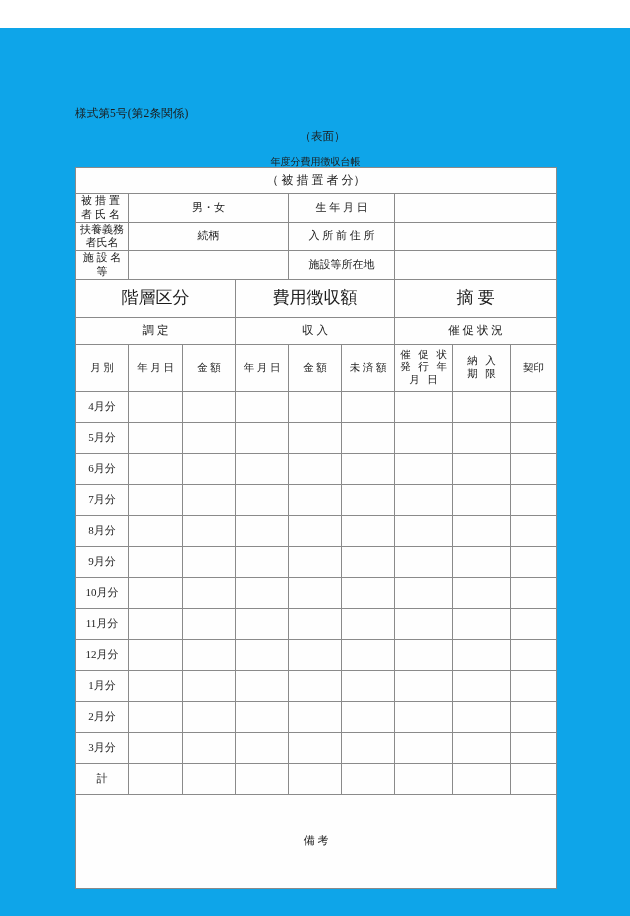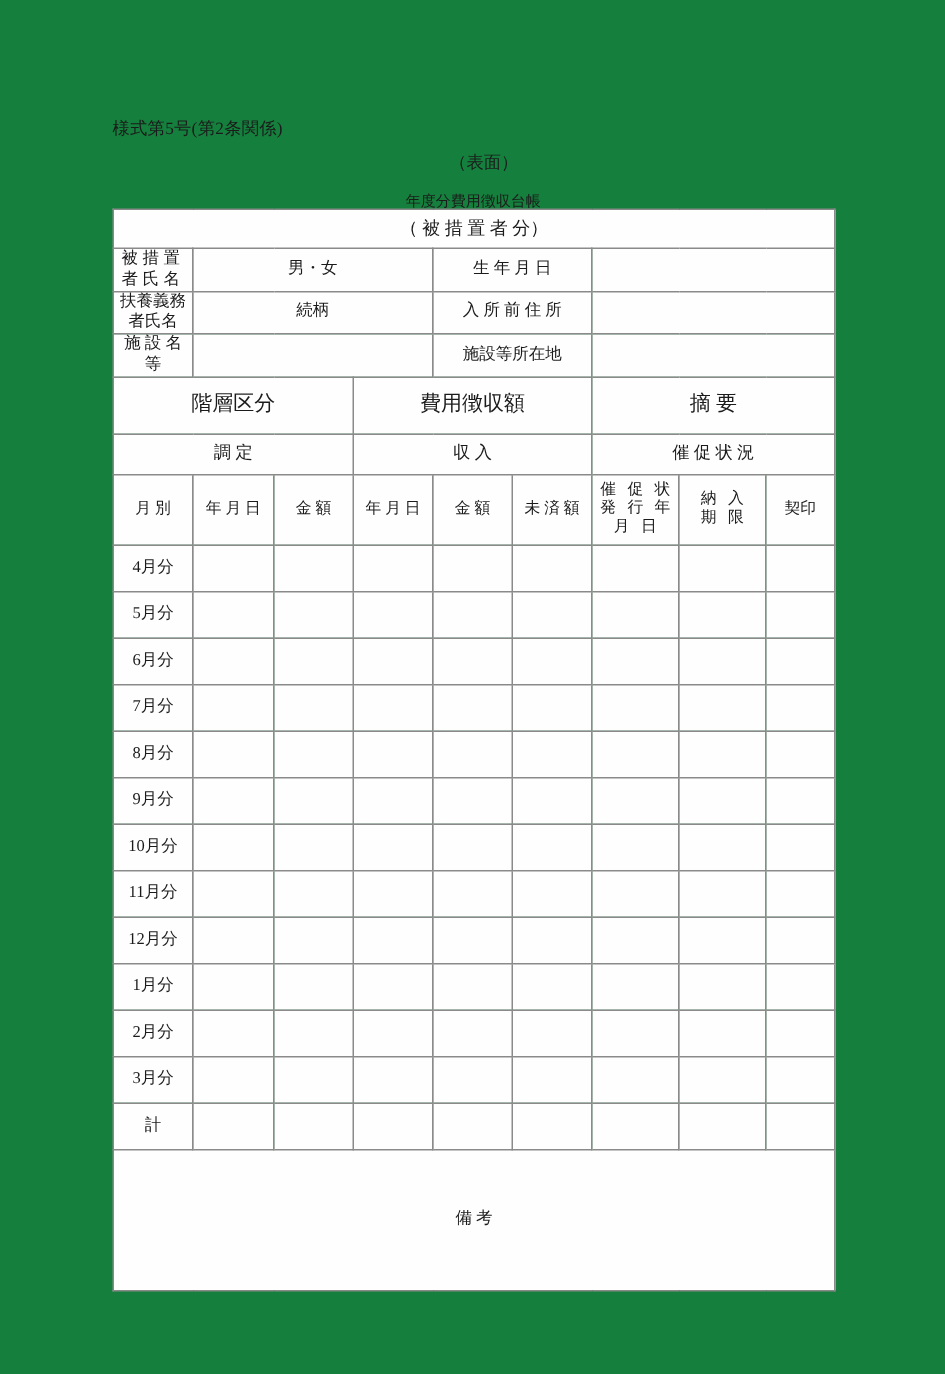--- a/index.html
+++ b/index.html
@@ -12,21 +12,22 @@
     height: 916px;
     font-family: "Liberation Serif", "DejaVu Serif", serif;
     color: #1b1b1b;
     position: relative;
     overflow: hidden;
   }
 
   .page {
     position: absolute;
     inset: 0;
-    background: #15803d;
+    background: #0ea5e9;
+    margin-top: 28px;
   }
 
   
   .form-no {
     position: absolute;
     left: 75px;
     top: 78px;
     font-size: 11.5px;
     letter-spacing: 0.2px;
     white-space: nowrap;
@@ -74,21 +75,21 @@
   .lbl  { width: 94px;  font-size: 11px; }
   .val-a{ width: 147px; text-align: right; padding-right: 4px; font-size: 11px; }
   .lbl-b{ width: 90px;  font-size: 11px; }
   .val-b{ width: 148px; }
 
   .row-band { height: 38px; }
   .band-cell {
     text-align: left;
     vertical-align: top;
     padding: 3px 0 0 5px;
-    font-size: 14px;
+    font-size: 17px;
   }
 
   .grp { height: 27px; font-size: 11.5px; }
 
   .colhead { height: 47px; font-size: 10.5px; }
   .colhead .stack {
     display: block;
     line-height: 1.18;
     letter-spacing: 2.5px;
     padding-left: 2.5px;

